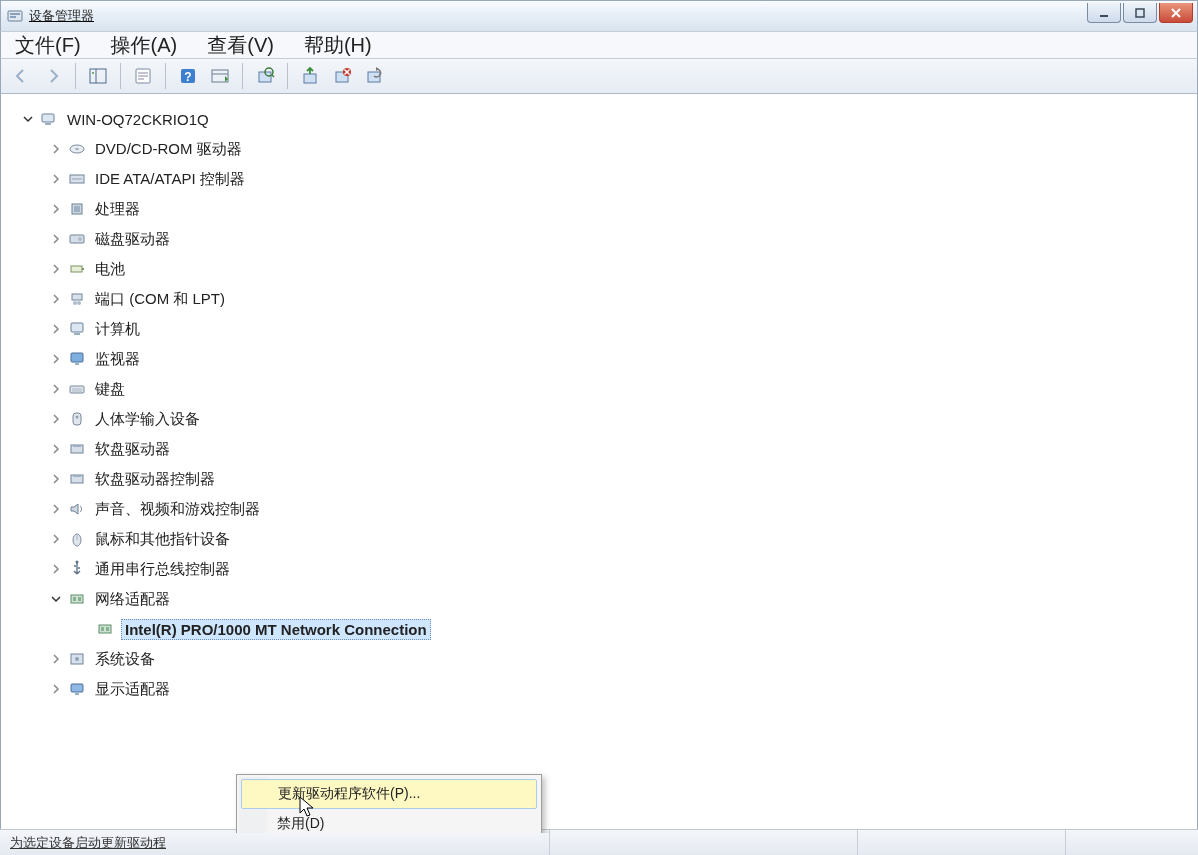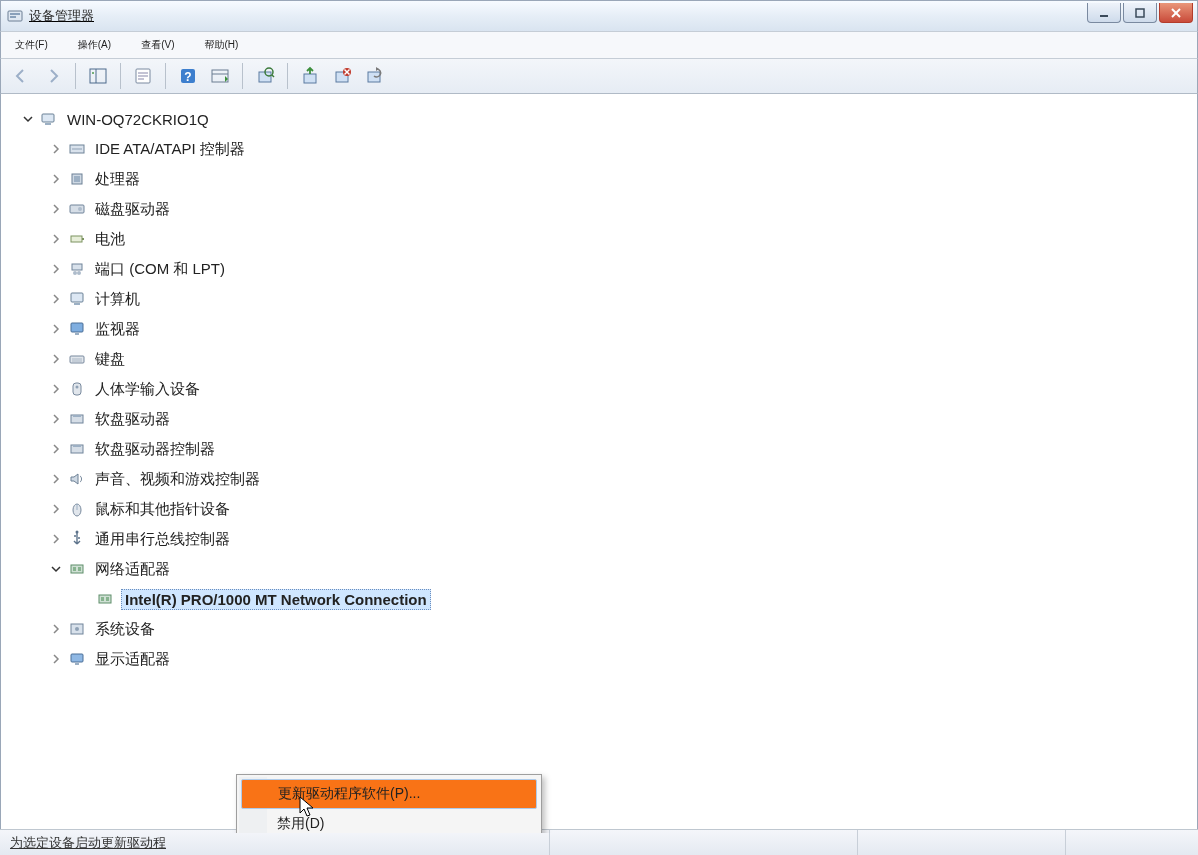--- a/index.html
+++ b/index.html
@@ -22,21 +22,21 @@
   .win-btn { width: 34px; height: 20px; border: 1px solid #7a8aa0; border-top:none; border-radius: 0 0 4px 4px; display:flex;align-items:center;justify-content:center; font-size:11px; background: linear-gradient(to bottom,#eef3fa,#cedbeb);}
   .win-btn.close { background: linear-gradient(to bottom,#e9967a,#c94b3a); border-color:#b33c2b; color:#fff;}
   .win-btn svg { pointer-events:none; }
 
   
   .menubar {
     height: 26px;
     background: #f6f8fb;
     border-left:1px solid #9aa7b8; border-right:1px solid #9aa7b8;
     display: flex; align-items: center; padding: 0 8px; gap: 18px;
-    font-size: 10px; color: #222;
+    font-size: 20px; color: #222;
   }
   .menubar .menu-item { padding: 2px 6px; cursor: default; }
 
   
   .toolbar {
     height: 36px;
     background: linear-gradient(to bottom,#f3f6fa,#e6ecf4);
     border: 1px solid #9aa7b8; border-top: 1px solid #c5cdd6; border-bottom: 1px solid #b0bac6;
     display: flex; align-items: center; padding: 0 6px; gap: 4px;
   }
@@ -72,21 +72,21 @@
     width: 306px;
     background: #f5f5f5;
     border: 1px solid #9e9e9e;
     box-shadow: 3px 3px 6px rgba(0,0,0,.25);
     font-size: 14px; color:#222;
     padding: 4px 2px;
     z-index: 50;
   }
   .cm-gutter { position:absolute; left:2px; top:2px; bottom:2px; width:28px; background:#eef0f2; }
   .cm-item { position:relative; padding: 6px 14px 6px 38px; }
-  .cm-item.highlight { background:#f97316; border:1px solid #aecbea; border-radius:2px; margin:0 2px; padding:5px 12px 5px 36px;}
+  .cm-item.highlight { background:#fef9c3; border:1px solid #aecbea; border-radius:2px; margin:0 2px; padding:5px 12px 5px 36px;}
 
   
   .statusbar {
     position:absolute; left:0; right:0; bottom:0;
     height: 26px;
     background: linear-gradient(to bottom,#f4f6fa,#e4e9f1);
     border-top:1px solid #bfc7d0;
     display:flex; align-items:center; padding:0 10px;
     font-size: 13px; color:#333;
   }
@@ -228,20 +228,34 @@
     <span class="label-text">WIN-OQ72CKRIO1Q</span>
   </div>
       <div class="node depth1">
       <span class="expander">
           <svg width="10" height="10">
             <path d="M3 1l4 4-4 4" fill="none" stroke="#888" stroke-width="1.5"></path>
           </svg>
         </span>
       <span class="nicon">
           <svg width="18" height="18" viewBox="0 0 18 18">
+            <ellipse cx="9" cy="9" rx="7" ry="4" fill="#e9edf2" stroke="#7b8ba0"></ellipse>
+            <ellipse cx="9" cy="9" rx="2" ry="1" fill="#9aaabf"></ellipse>
+          </svg>
+        </span>
+      <span class="label-text">DVD/CD-ROM 驱动器</span>
+    </div>
+      <div class="node depth1">
+      <span class="expander">
+          <svg width="10" height="10">
+            <path d="M3 1l4 4-4 4" fill="none" stroke="#888" stroke-width="1.5"></path>
+          </svg>
+        </span>
+      <span class="nicon">
+          <svg width="18" height="18" viewBox="0 0 18 18">
             <rect x="2" y="5" width="14" height="8" fill="#d9e2ec" stroke="#6f8398"></rect>
             <line x1="4" y1="9" x2="14" y2="9" stroke="#8fa1b5"></line>
           </svg>
         </span>
       <span class="label-text">IDE ATA/ATAPI 控制器</span>
     </div>
       <div class="node depth1">
       <span class="expander">
           <svg width="10" height="10">
             <path d="M3 1l4 4-4 4" fill="none" stroke="#888" stroke-width="1.5"></path>

